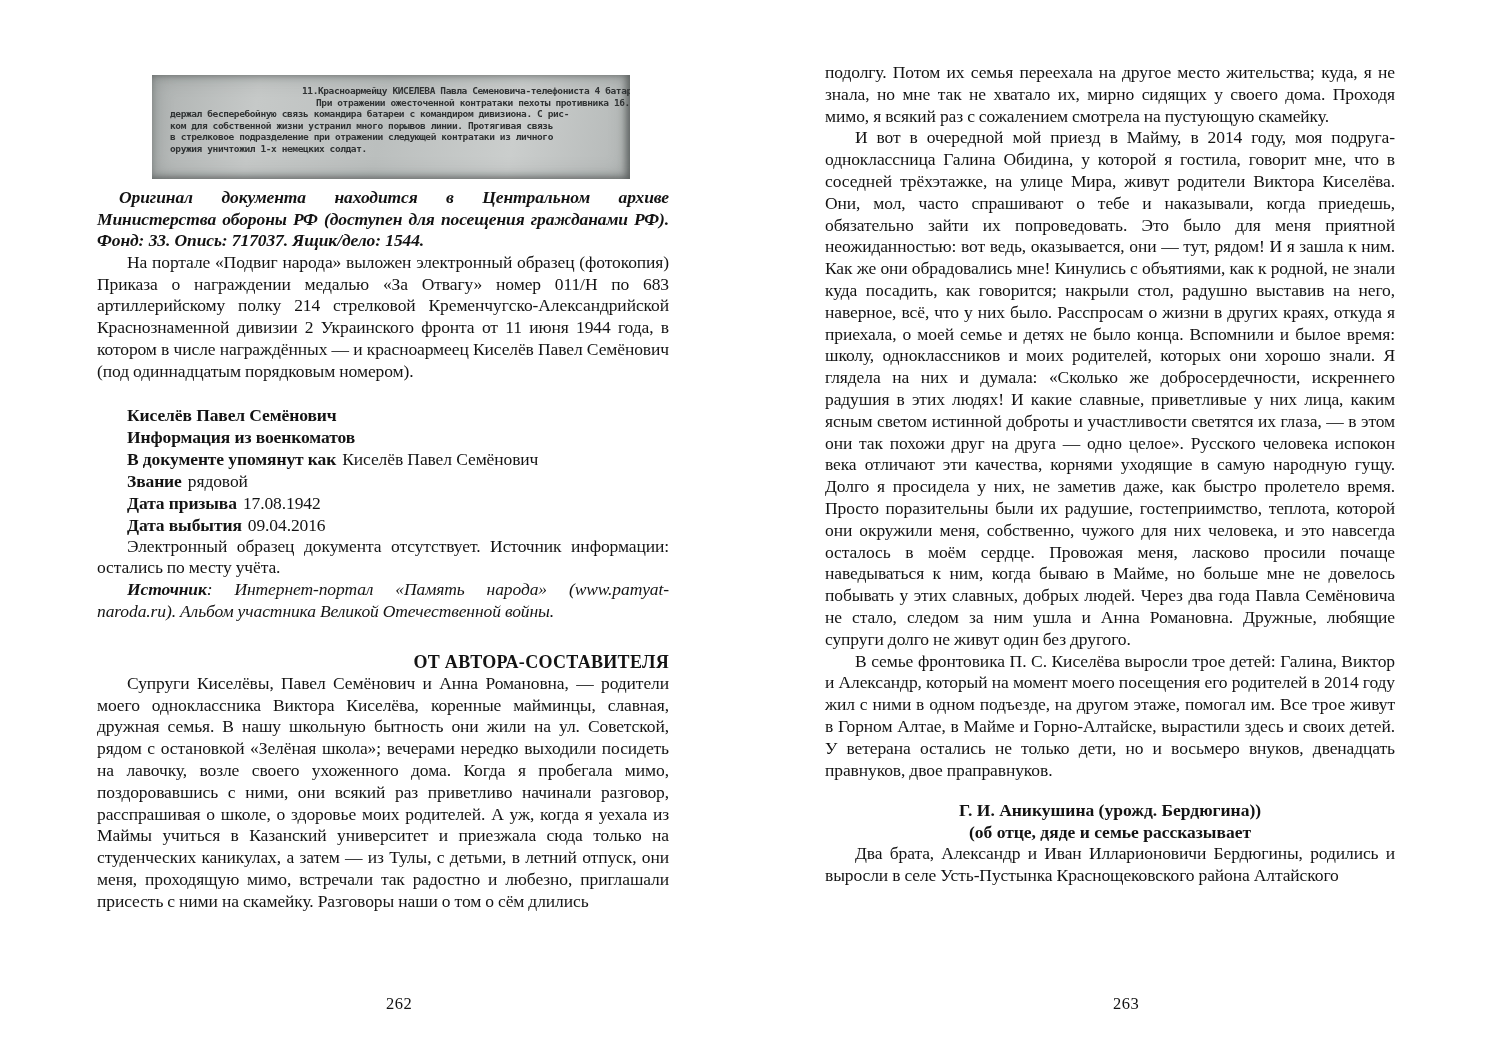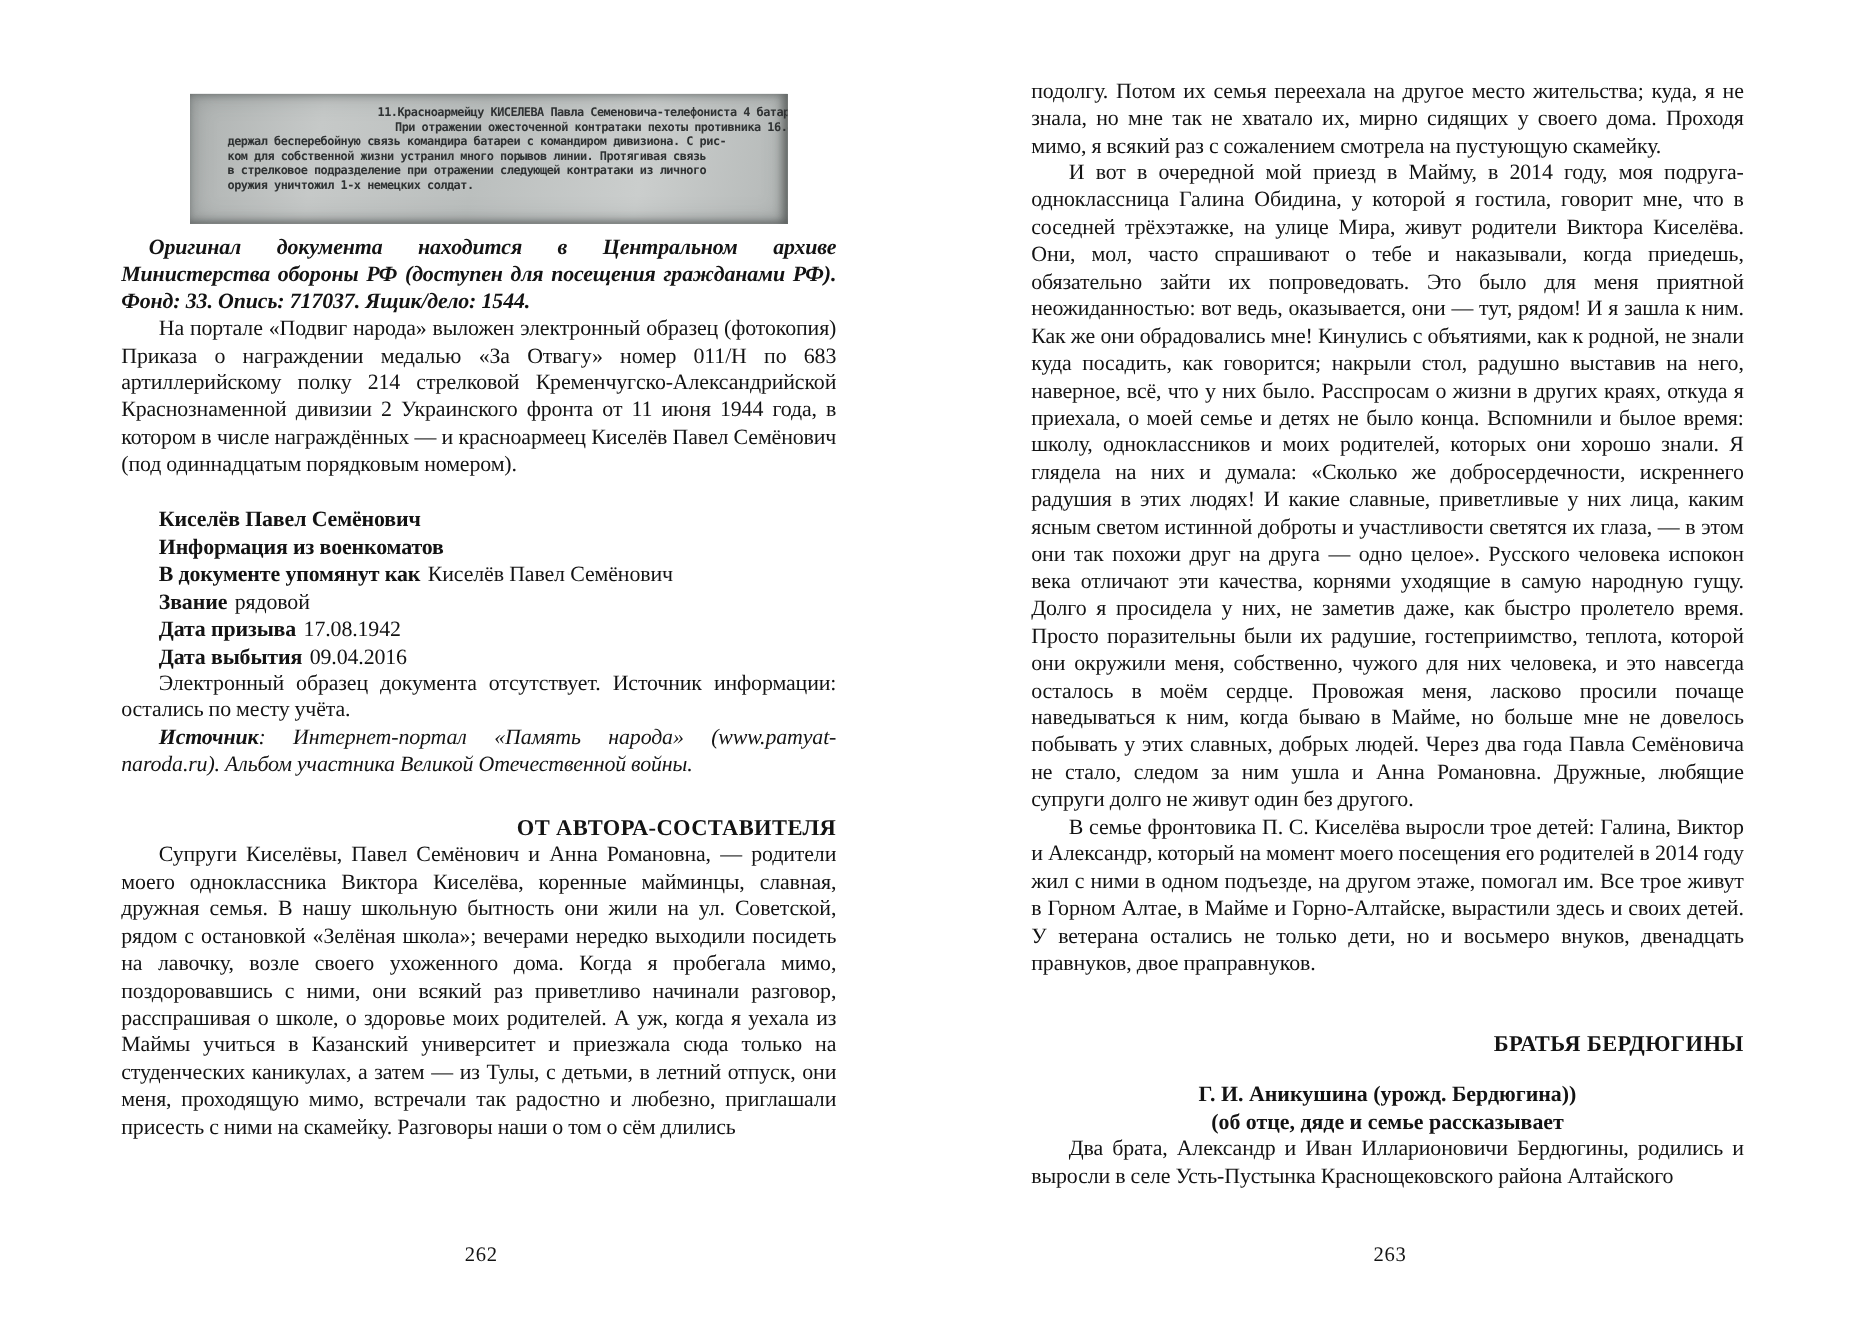--- a/index.html
+++ b/index.html
@@ -39,21 +39,21 @@
     font-family: "DejaVu Sans Mono", monospace;
     font-size: 9.5px;
     line-height: 11.6px;
     font-weight: bold;
     letter-spacing: -0.4px;
     color: #30argba;
     color: #2f3233;
     white-space: nowrap;
     filter: blur(0.6px);
   }
-  .si-0 { margin-left: 18px; }
+  .si-0 { margin-left: 6px; }
   .si-1 { margin-left: 138px; }
   .si-2 { margin-left: 152px; }
   .si-3 { margin-left: 168px; margin-top: 30px; }
 
   .caption {
     margin: 8px 0 0 0;
     font-size: 17.5px;
     line-height: 21.6px;
     font-weight: bold;
     font-style: italic;
@@ -95,21 +95,21 @@
     margin: 18px 0 0 0;
     font-size: 17.5px;
     font-weight: bold;
     text-align: center;
     line-height: 22px;
   }
   .para-berd { margin-top: 23px; }
 
   .pagenum {
     position: absolute;
-    top: 994px; left: 2px;
+    top: 994px; left: 16px;
     width: 100%;
     text-align: center;
     font-size: 16.5px;
     letter-spacing: 0.5px;
   }
 </style>
 </head>
 <body>
 
 <div class="spread">
@@ -151,21 +151,20 @@
   </div>
 
   <div class="page" id="right-page">
 
     <p class="body para-first">подолгу. Потом их семья переехала на другое место жительства; куда, я не знала, но мне так не хватало их, мирно сидящих у своего дома. Проходя мимо, я всякий раз с сожалением смотрела на пустующую скамейку.</p>
 
     <p class="body indent">И вот в очередной мой приезд в Майму, в 2014 году, моя подруга-одноклассница Галина Обидина, у которой я гостила, говорит мне, что в соседней трёхэтажке, на улице Мира, живут родители Виктора Киселёва. Они, мол, часто спрашивают о тебе и наказывали, когда приедешь, обязательно зайти их попроведовать. Это было для меня приятной неожиданностью: вот ведь, оказывается, они — тут, рядом! И я зашла к ним. Как же они обрадовались мне! Кинулись с объятиями, как к родной, не знали куда посадить, как говорится; накрыли стол, радушно выставив на него, наверное, всё, что у них было. Расспросам о жизни в других краях, откуда я приехала, о моей семье и детях не было конца. Вспомнили и былое время: школу, одноклассников и моих родителей, которых они хорошо знали. Я глядела на них и думала: «Сколько же добросердечности, искреннего радушия в этих людях! И какие славные, приветливые у них лица, каким ясным светом истинной доброты и участливости светятся их глаза, — в этом они так похожи друг на друга — одно целое». Русского человека испокон века отличают эти качества, корнями уходящие в самую народную гущу. Долго я просидела у них, не заметив даже, как быстро пролетело время. Просто поразительны были их радушие, гостеприимство, теплота, которой они окружили меня, собственно, чужого для них человека, и это навсегда осталось в моём сердце. Провожая меня, ласково просили почаще наведываться к ним, когда бываю в Майме, но больше мне не довелось побывать у этих славных, добрых людей. Через два года Павла Семёновича не стало, следом за ним ушла и Анна Романовна. Дружные, любящие супруги долго не живут один без другого.</p>
 
     <p class="body indent">В семье фронтовика П. С. Киселёва выросли трое детей: Галина, Виктор и Александр, который на момент моего посещения его родителей в 2014 году жил с ними в одном подъезде, на другом этаже, помогал им. Все трое живут в Горном Алтае, в Майме и Горно-Алтайске, вырастили здесь и своих детей. У ветерана остались не только дети, но и восьмеро внуков, двенадцать правнуков, двое праправнуков.</p>
 
-    <h2 class="heading heading-berd">БРАТЬЯ БЕРДЮГИНЫ</h2>
 
     <div class="subheading">
       <div>Г. И. Аникушина (урожд. Бердюгина))</div>
       <div>(об отце, дяде и семье рассказывает</div>
     </div>
 
     <p class="body indent para-berd">Два брата, Александр и Иван Илларионовичи Бердюгины, родились и выросли в селе Усть-Пустынка Краснощековского района Алтайского</p>
 
     <div class="pagenum">263</div>
   </div>

